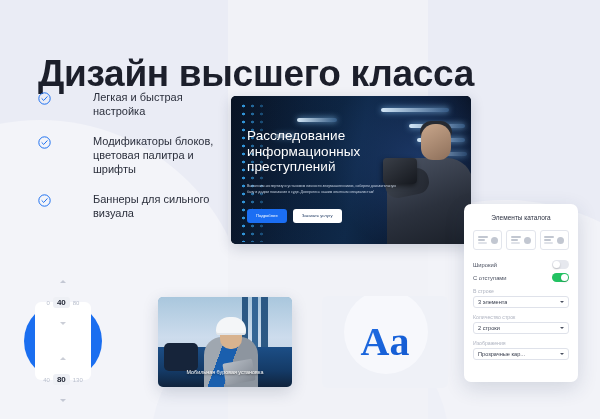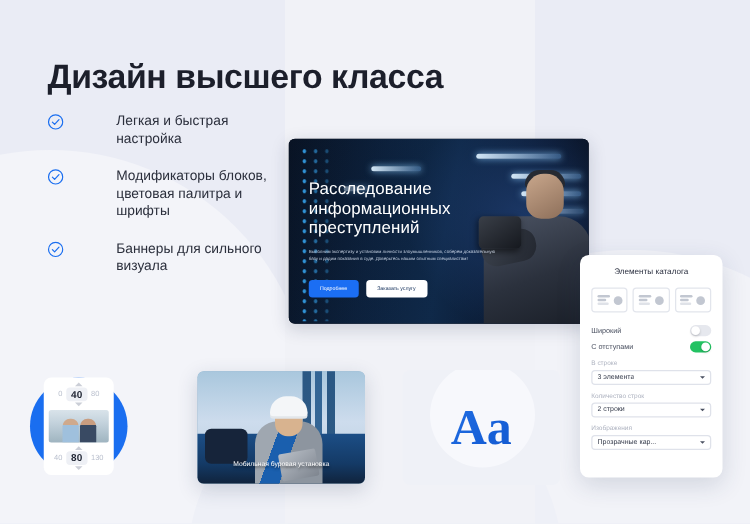--- a/index.html
+++ b/index.html
@@ -57,21 +57,21 @@
     height: 300px;
     border-radius: 50%;
     background: #eef0f7;
   }
 
   
   .page-title {
     position: absolute;
     left: 38px;
     top: 28px;
-    font-size: 27px;
+    font-size: 37px;
     font-weight: bold;
     letter-spacing: -0.3px;
     color: #1c1f2b;
     white-space: nowrap;
   }
 
   
   .feature-list {
     position: absolute;
     left: 38px;
@@ -94,21 +94,21 @@
     font-size: 11px;
     line-height: 14px;
     color: #2b2f3c;
     margin-left: 32px;
   }
 
   
   .banner-card {
     position: absolute;
     left: 231px;
-    top: 111px;
+    top: 96px;
     width: 240px;
     height: 148px;
     border-radius: 5px;
     overflow: hidden;
     background: #070c18;
     box-shadow: 0 4px 14px rgba(30, 40, 70, 0.18);
     text-decoration: underline;
   }
   .banner-bg {
     position: absolute;
@@ -375,21 +375,21 @@
     left: 11px;
     top: 0px;
     width: 56px;
     height: 78px;
     background: #ffffff;
     border-radius: 6px;
     display: flex;
     flex-direction: column;
     align-items: center;
     justify-content: center;
-    gap: 1px;
+    gap: 14px;
   }
   .spin-arrow {
     width: 0; height: 0;
     border-left: 3px solid transparent;
     border-right: 3px solid transparent;
     opacity: .45;
   }
   .spin-arrow.up   { border-bottom: 3px solid #8b93a6; }
   .spin-arrow.down { border-top: 3px solid #8b93a6; }
   .num-row {

